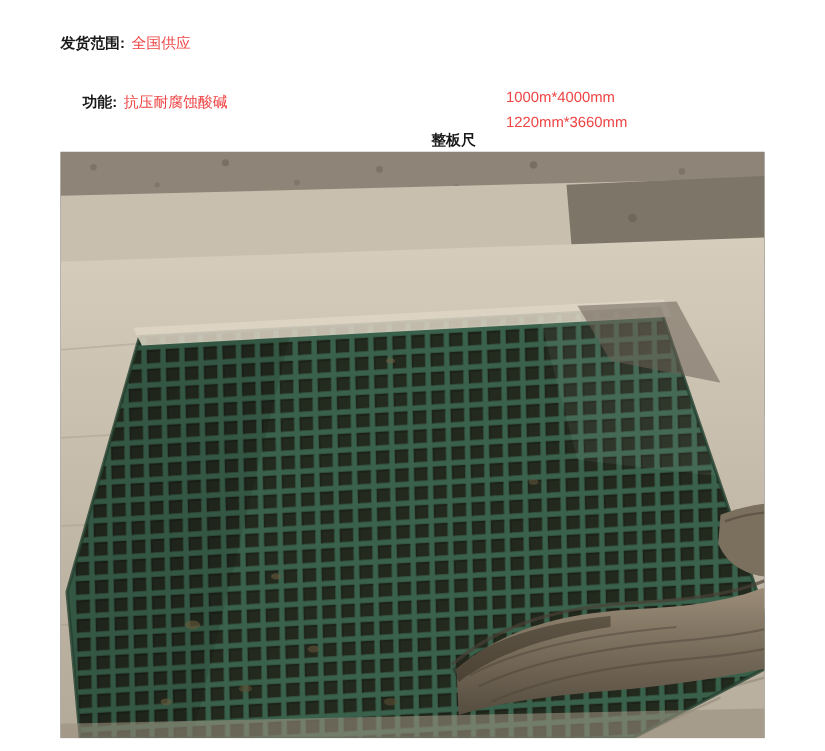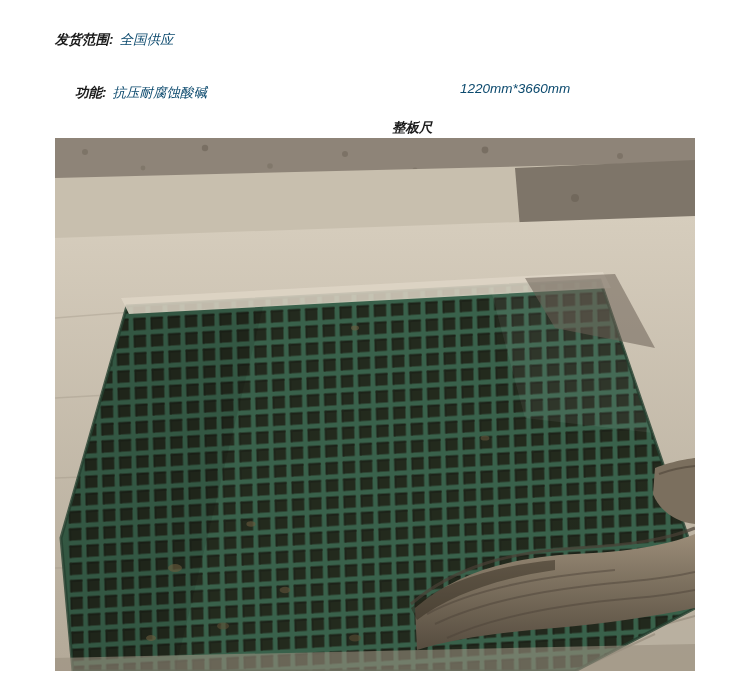--- a/index.html
+++ b/index.html
@@ -11,21 +11,20 @@
     height: 683px;
     background: #ffffff;
     font-family: "Liberation Sans", sans-serif;
     color: #222222;
     overflow: hidden;
   }
   .page {
     position: relative;
     width: 750px;
     height: 683px;
-    font-style: italic;
   }
   .spec-table {
     position: absolute;
     top: 0;
     left: 0;
     width: 750px;
     height: 128px;
   }
   .spec-row {
     position: absolute;
@@ -35,21 +34,21 @@
   .spec-label {
     font-weight: bold;
     font-size: 13.5px;
     line-height: 20px;
     color: #1a1a1a;
     white-space: pre-wrap;
   }
   .spec-value {
     font-size: 13.5px;
     line-height: 20px;
-    color: #0c4a6e;
+    color: #ef4444;
     white-space: pre-wrap;
   }
   
   .r1 { top: 30px; left: 55px; }
   .r2 { top: 83px; left: 55px; margin-left: 20px; }
   .r3 { top: 30px; left: 392px; }
   .r4 { top: 78px; left: 392px; }
 
   .r1 .spec-value, .r2 .spec-value { margin-left: 6px; }
   .r3 .spec-value { margin-left: 6px; }
@@ -94,20 +93,21 @@
       <span class="spec-value">抗压耐腐蚀酸碱</span>
     </div>
 
 
     <div class="spec-row r4">
       <span class="spec-label">
         <span>整板尺</span><br>
         <span>寸:</span>
       </span>
       <span class="spec-values">
+        <span class="spec-value">1000m*4000mm</span>
         <span class="spec-value">1220mm*3660mm</span>
       </span>
     </div>
 
   </div>
 
   <div class="photo">
     <svg width="640" height="533" viewBox="0 0 640 533">
       <defs>
         <linearGradient id="groundGrad" x1="0" y1="0" x2="0" y2="1">

